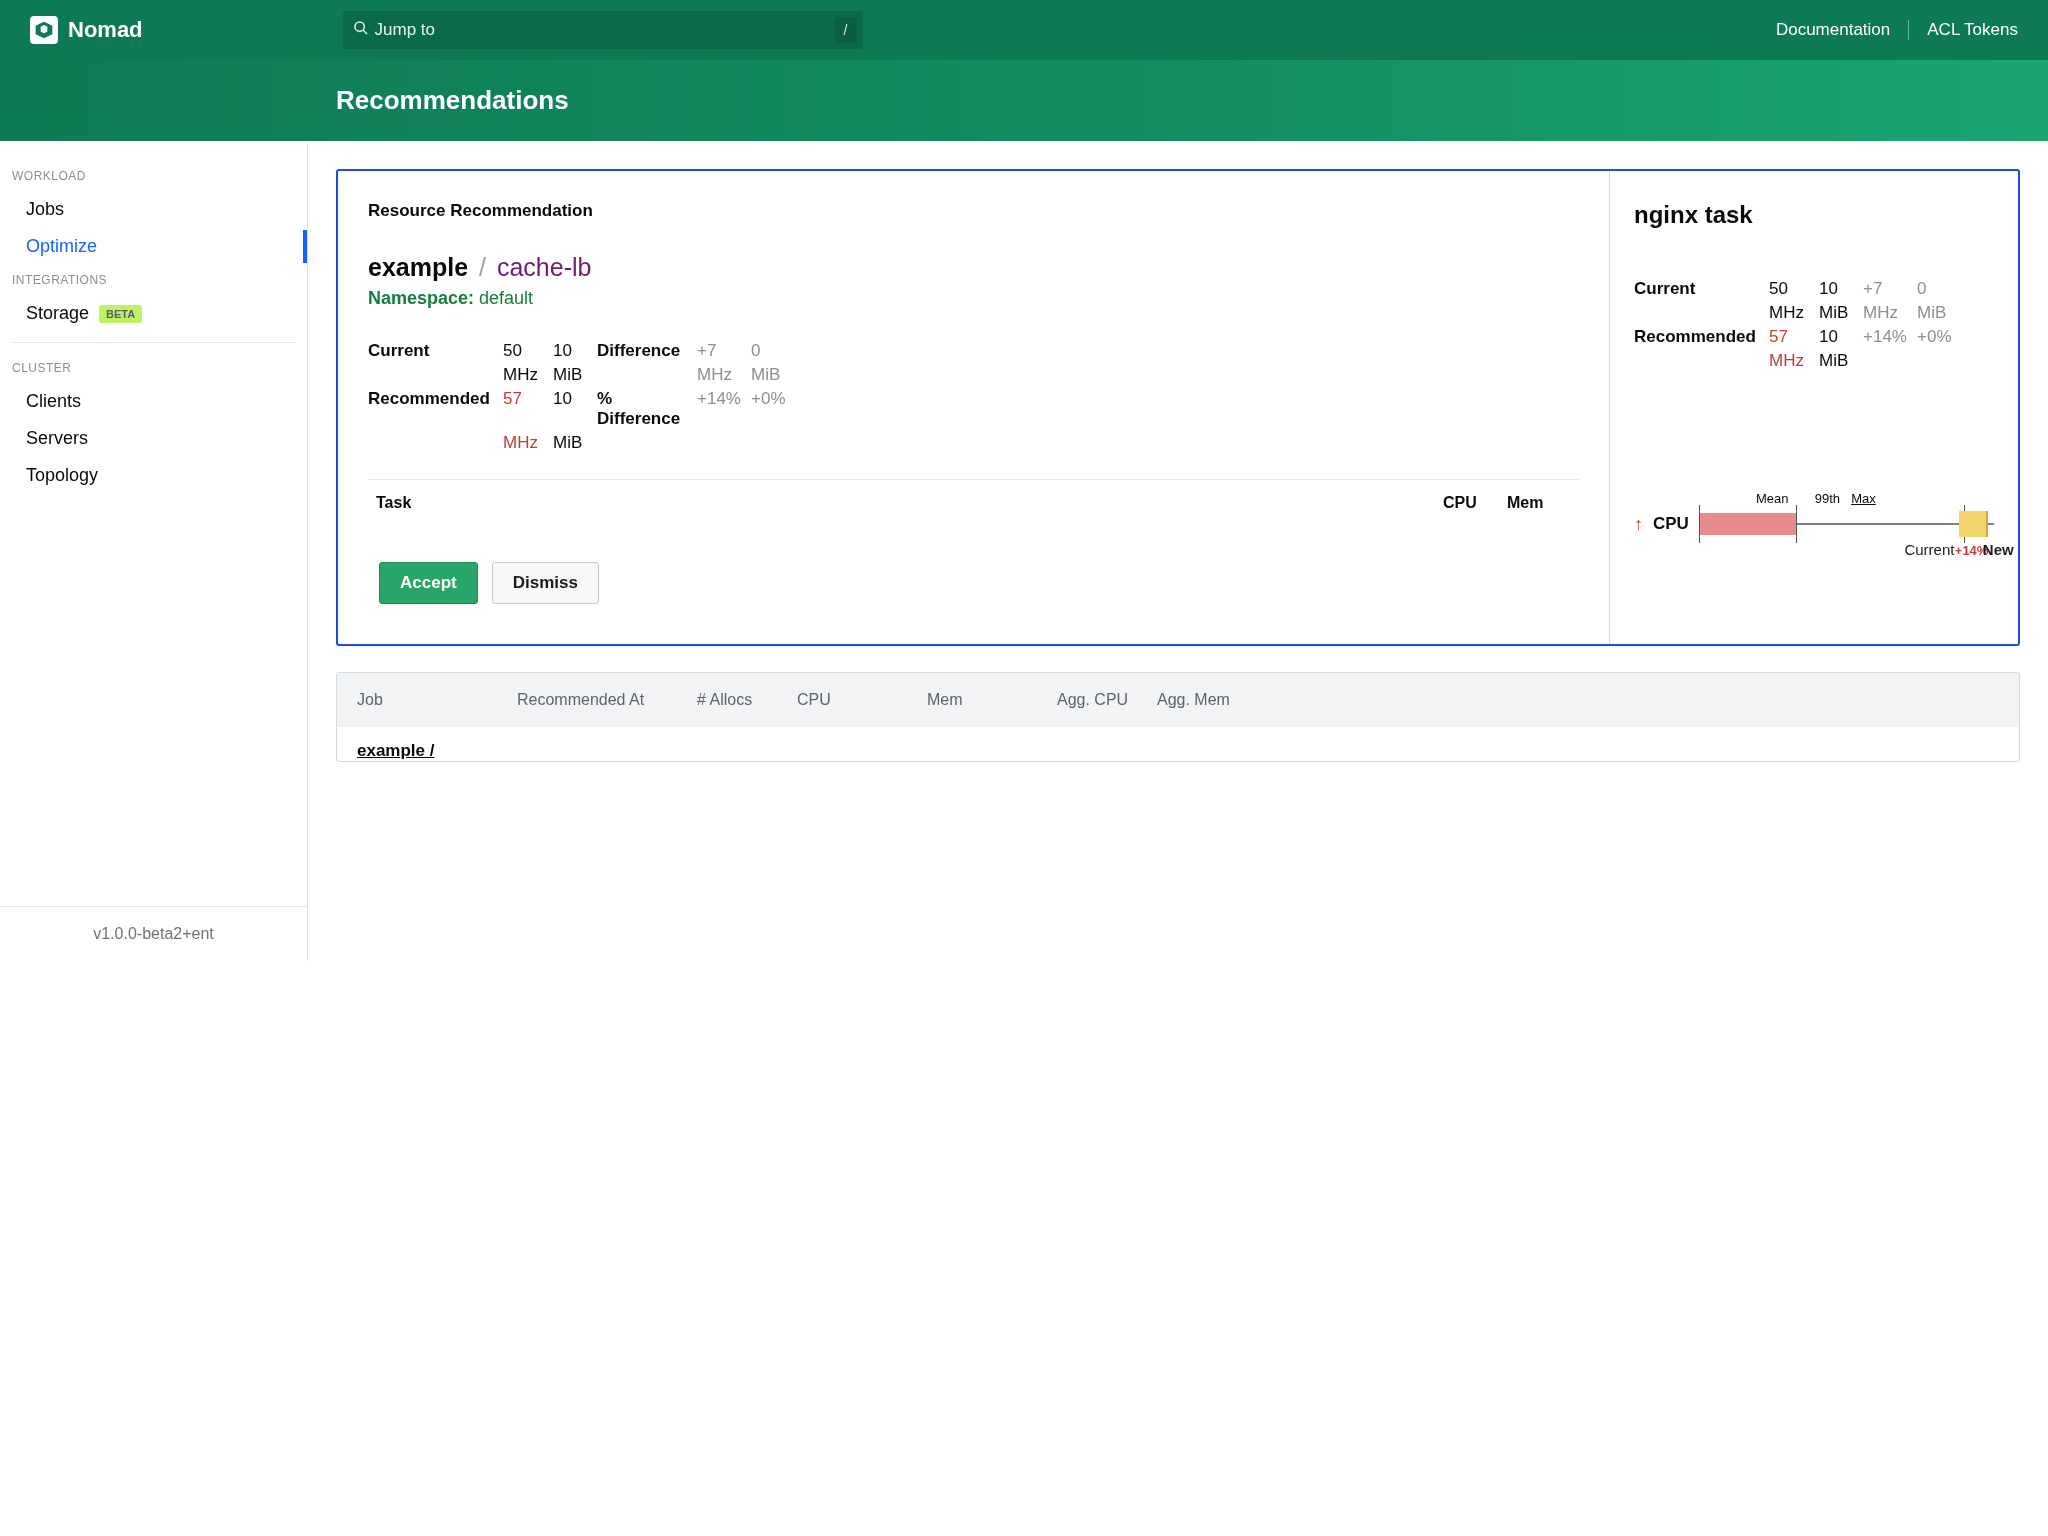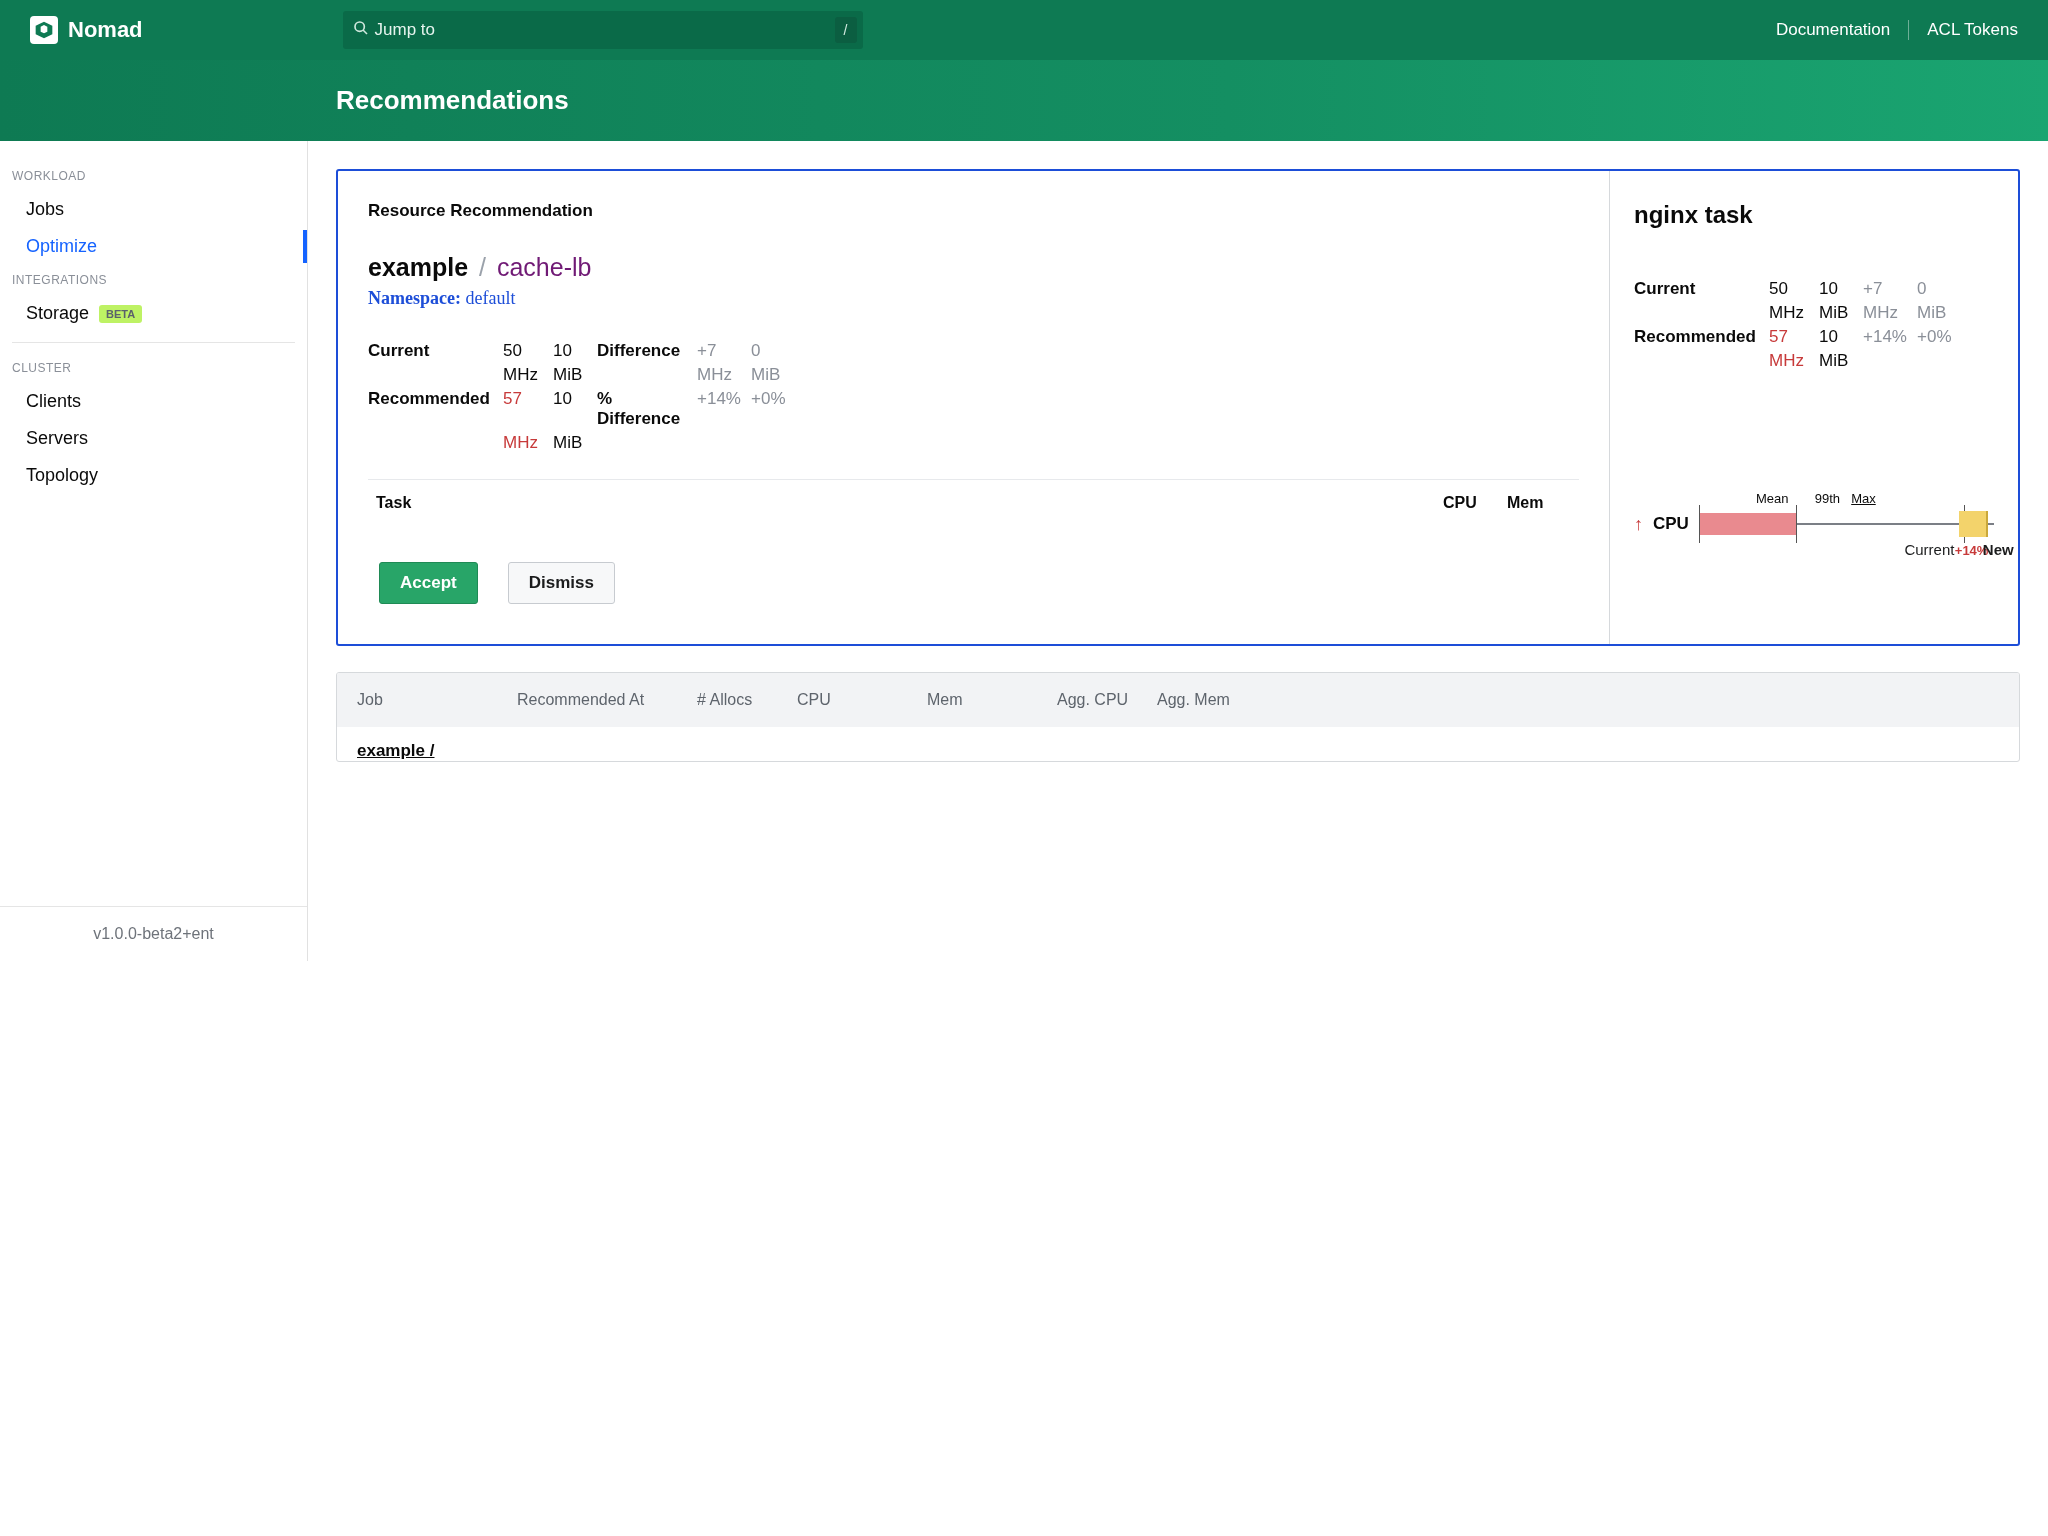--- a/index.html
+++ b/index.html
@@ -36,21 +36,21 @@
   
   .main { flex: 1; padding: 28px; }
   .cardrow { display: flex; border: 2px solid #1d4ed8; border-radius: 3px; overflow: hidden; }
   .card-left { flex: 1; padding: 30px 30px 40px 30px; border-right: 1px solid #d6d9dc; position: relative; }
   .card-right { width: 408px; padding: 30px 24px; }
 
   .subhead { font-size: 17px; font-weight: 600; margin-bottom: 32px; }
   .jobtitle { font-size: 25px; font-weight: 700; }
   .jobtitle .sep { color: #9aa1aa; font-weight: 400; padding: 0 4px; }
   .jobtitle .group { color: #701a75; font-weight: 400; }
-  .ns { color: #1d4ed8; font-size: 18px; margin-top: 6px; font-family: Liberation Serif, serif; }
+  .ns { color: #15803d; font-size: 18px; margin-top: 6px; }
   .ns b { font-weight: 600; }
 
   
   .stats { margin-top: 32px; display: grid; grid-template-columns: 135px 50px 44px 100px 54px 44px; row-gap: 4px; font-size: 17px; }
   .stats .lbl { font-weight: 700; }
   .stats .unit { font-size: 17px; }
   .stats .muted { color: #8a8f98; }
   .stats .red { color: #c73a3a; }
 
   .impact { margin-top: 28px; font-size: 18px; line-height: 1.5; }
@@ -63,21 +63,21 @@
   .tasktable .trow { border-top: 1px solid #e7e9ec; border-bottom: 1px solid #e7e9ec; position: relative; }
   .tasktable .trow::after { content:""; position:absolute; right:-30px; top:0; bottom:0; width:22px; background:#fff; clip-path: polygon(0 0, 100% 50%, 0 100%); border-right:1px solid #d6d9dc; border-top:1px solid #d6d9dc; border-bottom:1px solid #d6d9dc; }
 
   .toggle { width: 34px; height: 20px; border-radius: 10px; position: relative; }
   .toggle.on { background: #1563ff; }
   .toggle.off { background: #d9dce0; }
   .toggle .knob { position: absolute; top: 2px; width: 16px; height: 16px; border-radius: 50%; background: #fff; }
   .toggle.on .knob { right: 2px; }
   .toggle.off .knob { left: 2px; }
 
-  .actions { margin-top: 36px; display: flex; gap: 30px; padding-left: 11px; }
+  .actions { margin-top: 36px; display: flex; gap: 14px; padding-left: 11px; }
   .btn { font-size: 17px; font-weight: 600; border-radius: 3px; padding: 10px 20px; cursor: pointer; }
   .btn-primary { background: #28a568; color: #fff; border: 1px solid #1f8a55; }
   .btn-secondary { background: #f7f8f9; color: #1b1c1d; border: 1px solid #c7cbd0; }
 
   
   .rtitle { font-size: 24px; font-weight: 700; margin-bottom: 50px; }
 
   
   .chartwrap { margin-top: 120px; }
   .chart-labels-top { position: relative; height: 20px; margin-left: 80px; font-size: 13px; }

